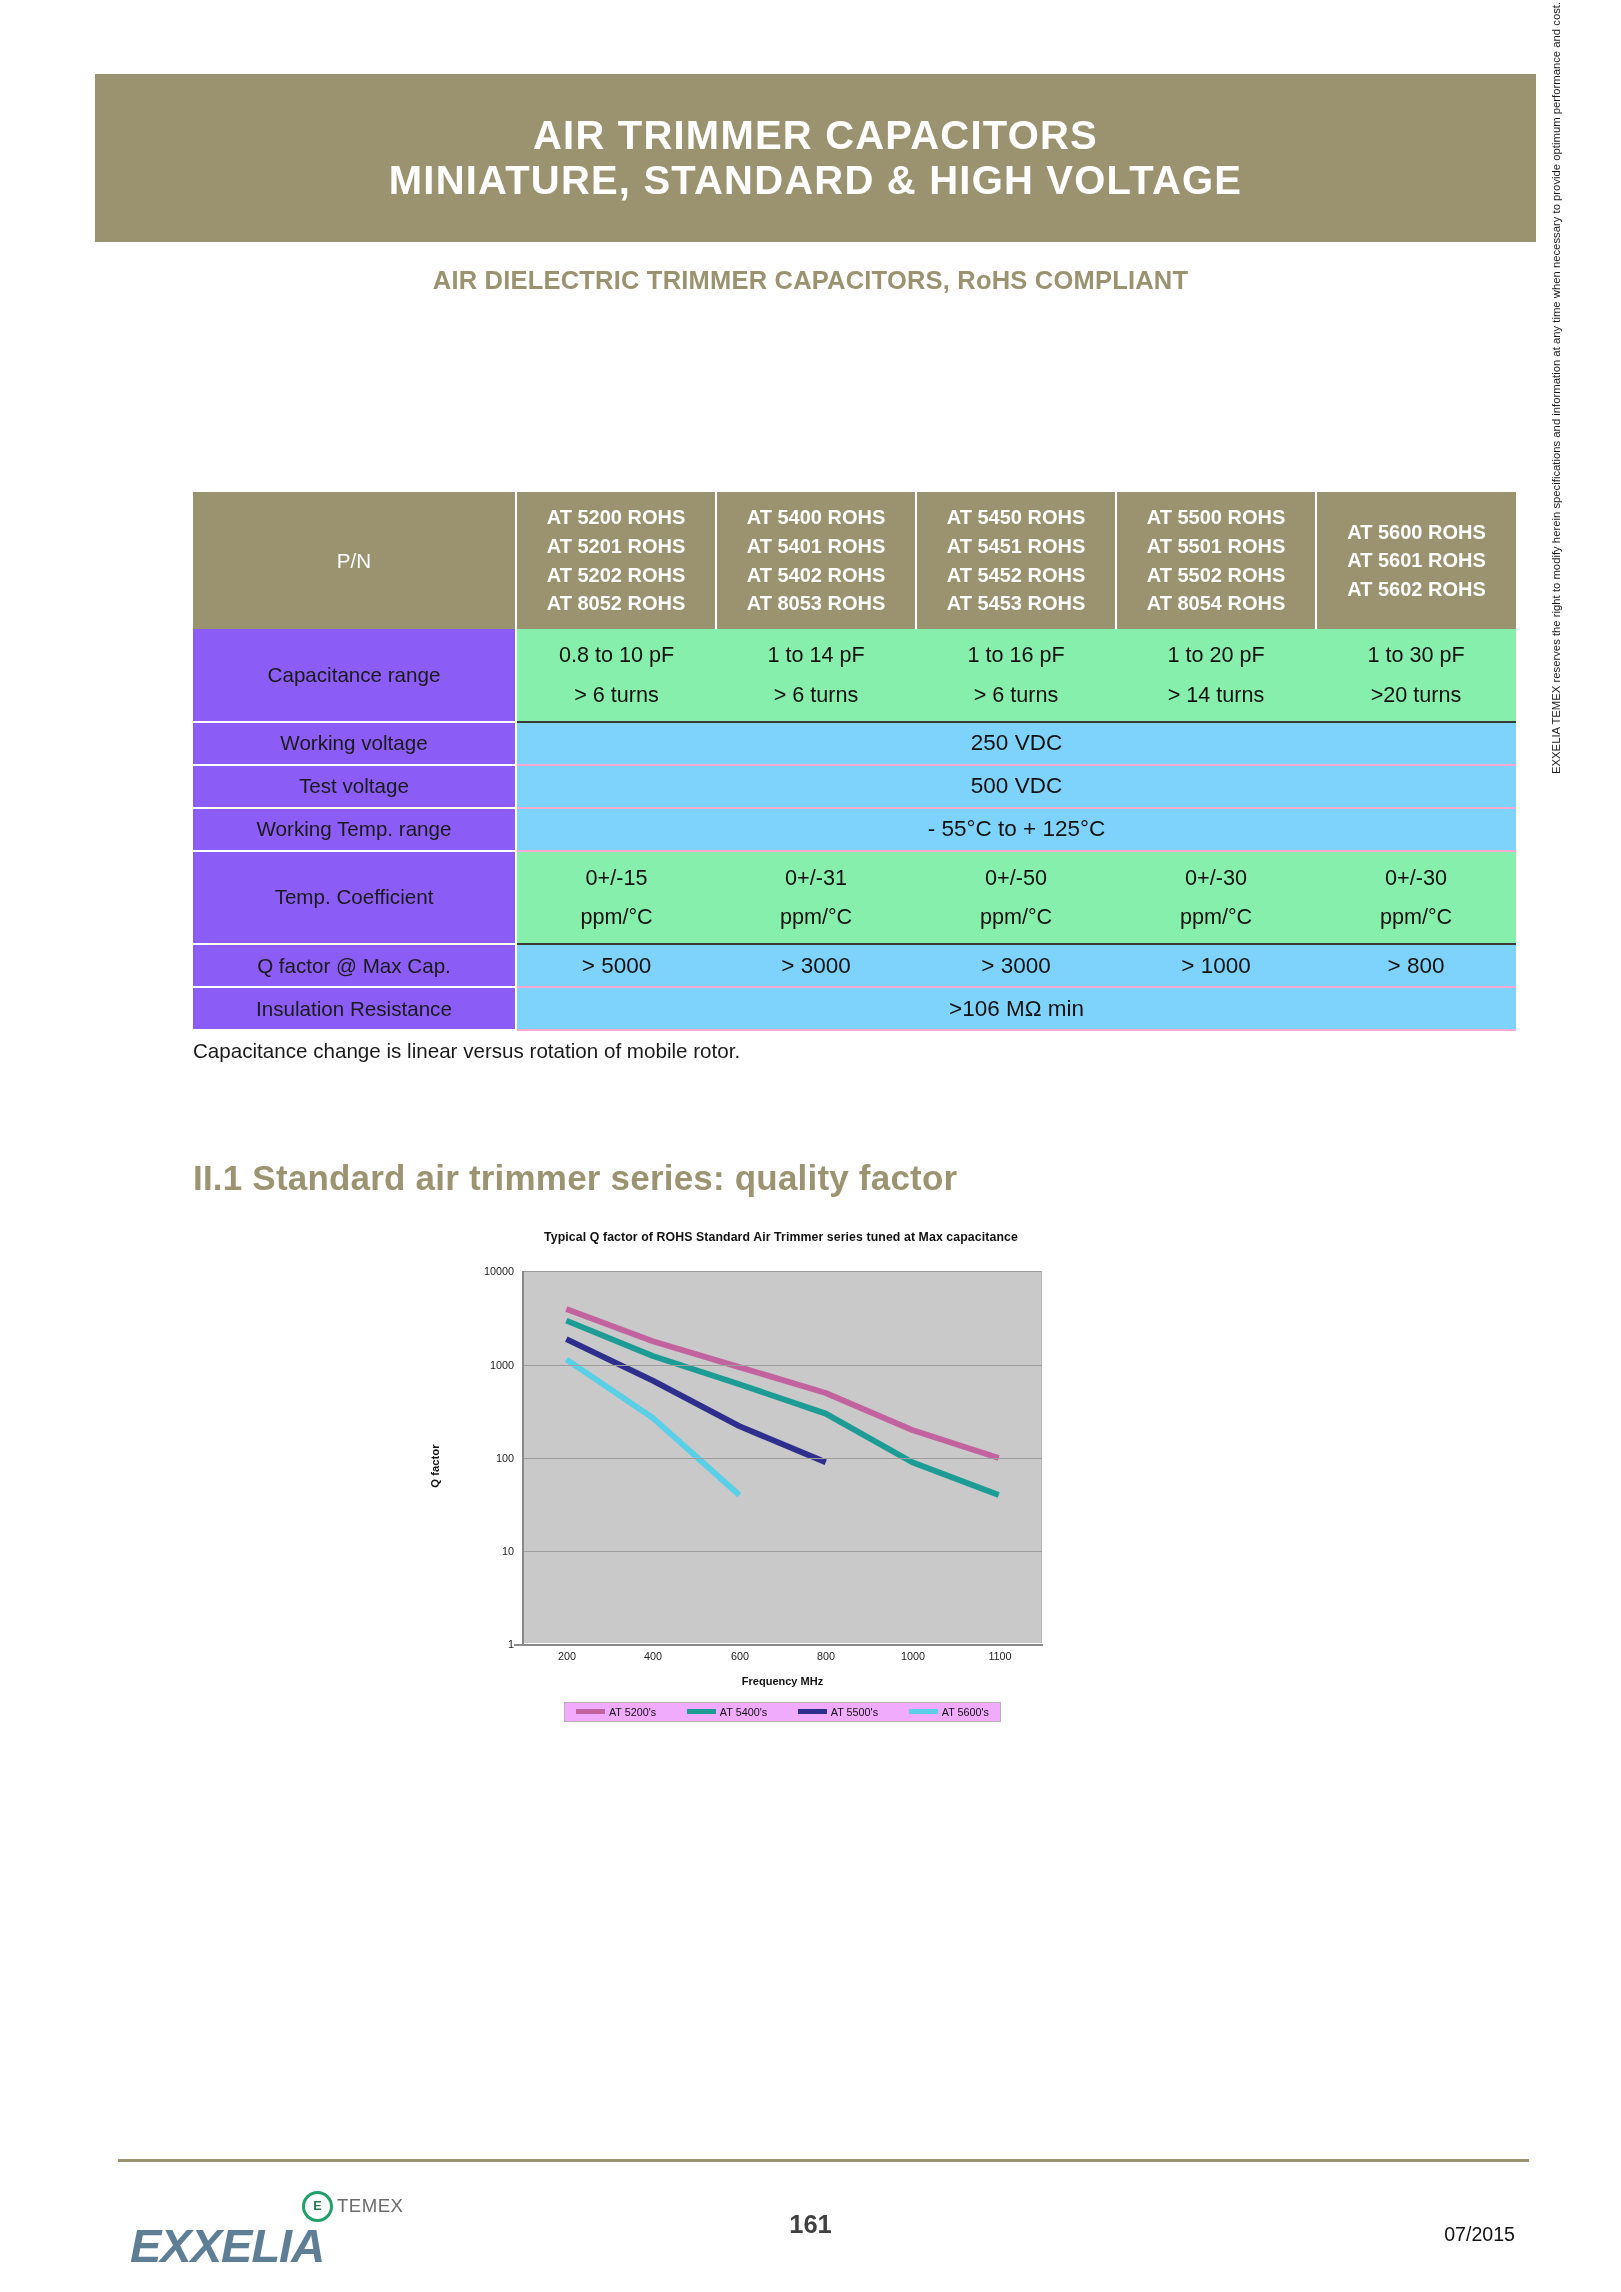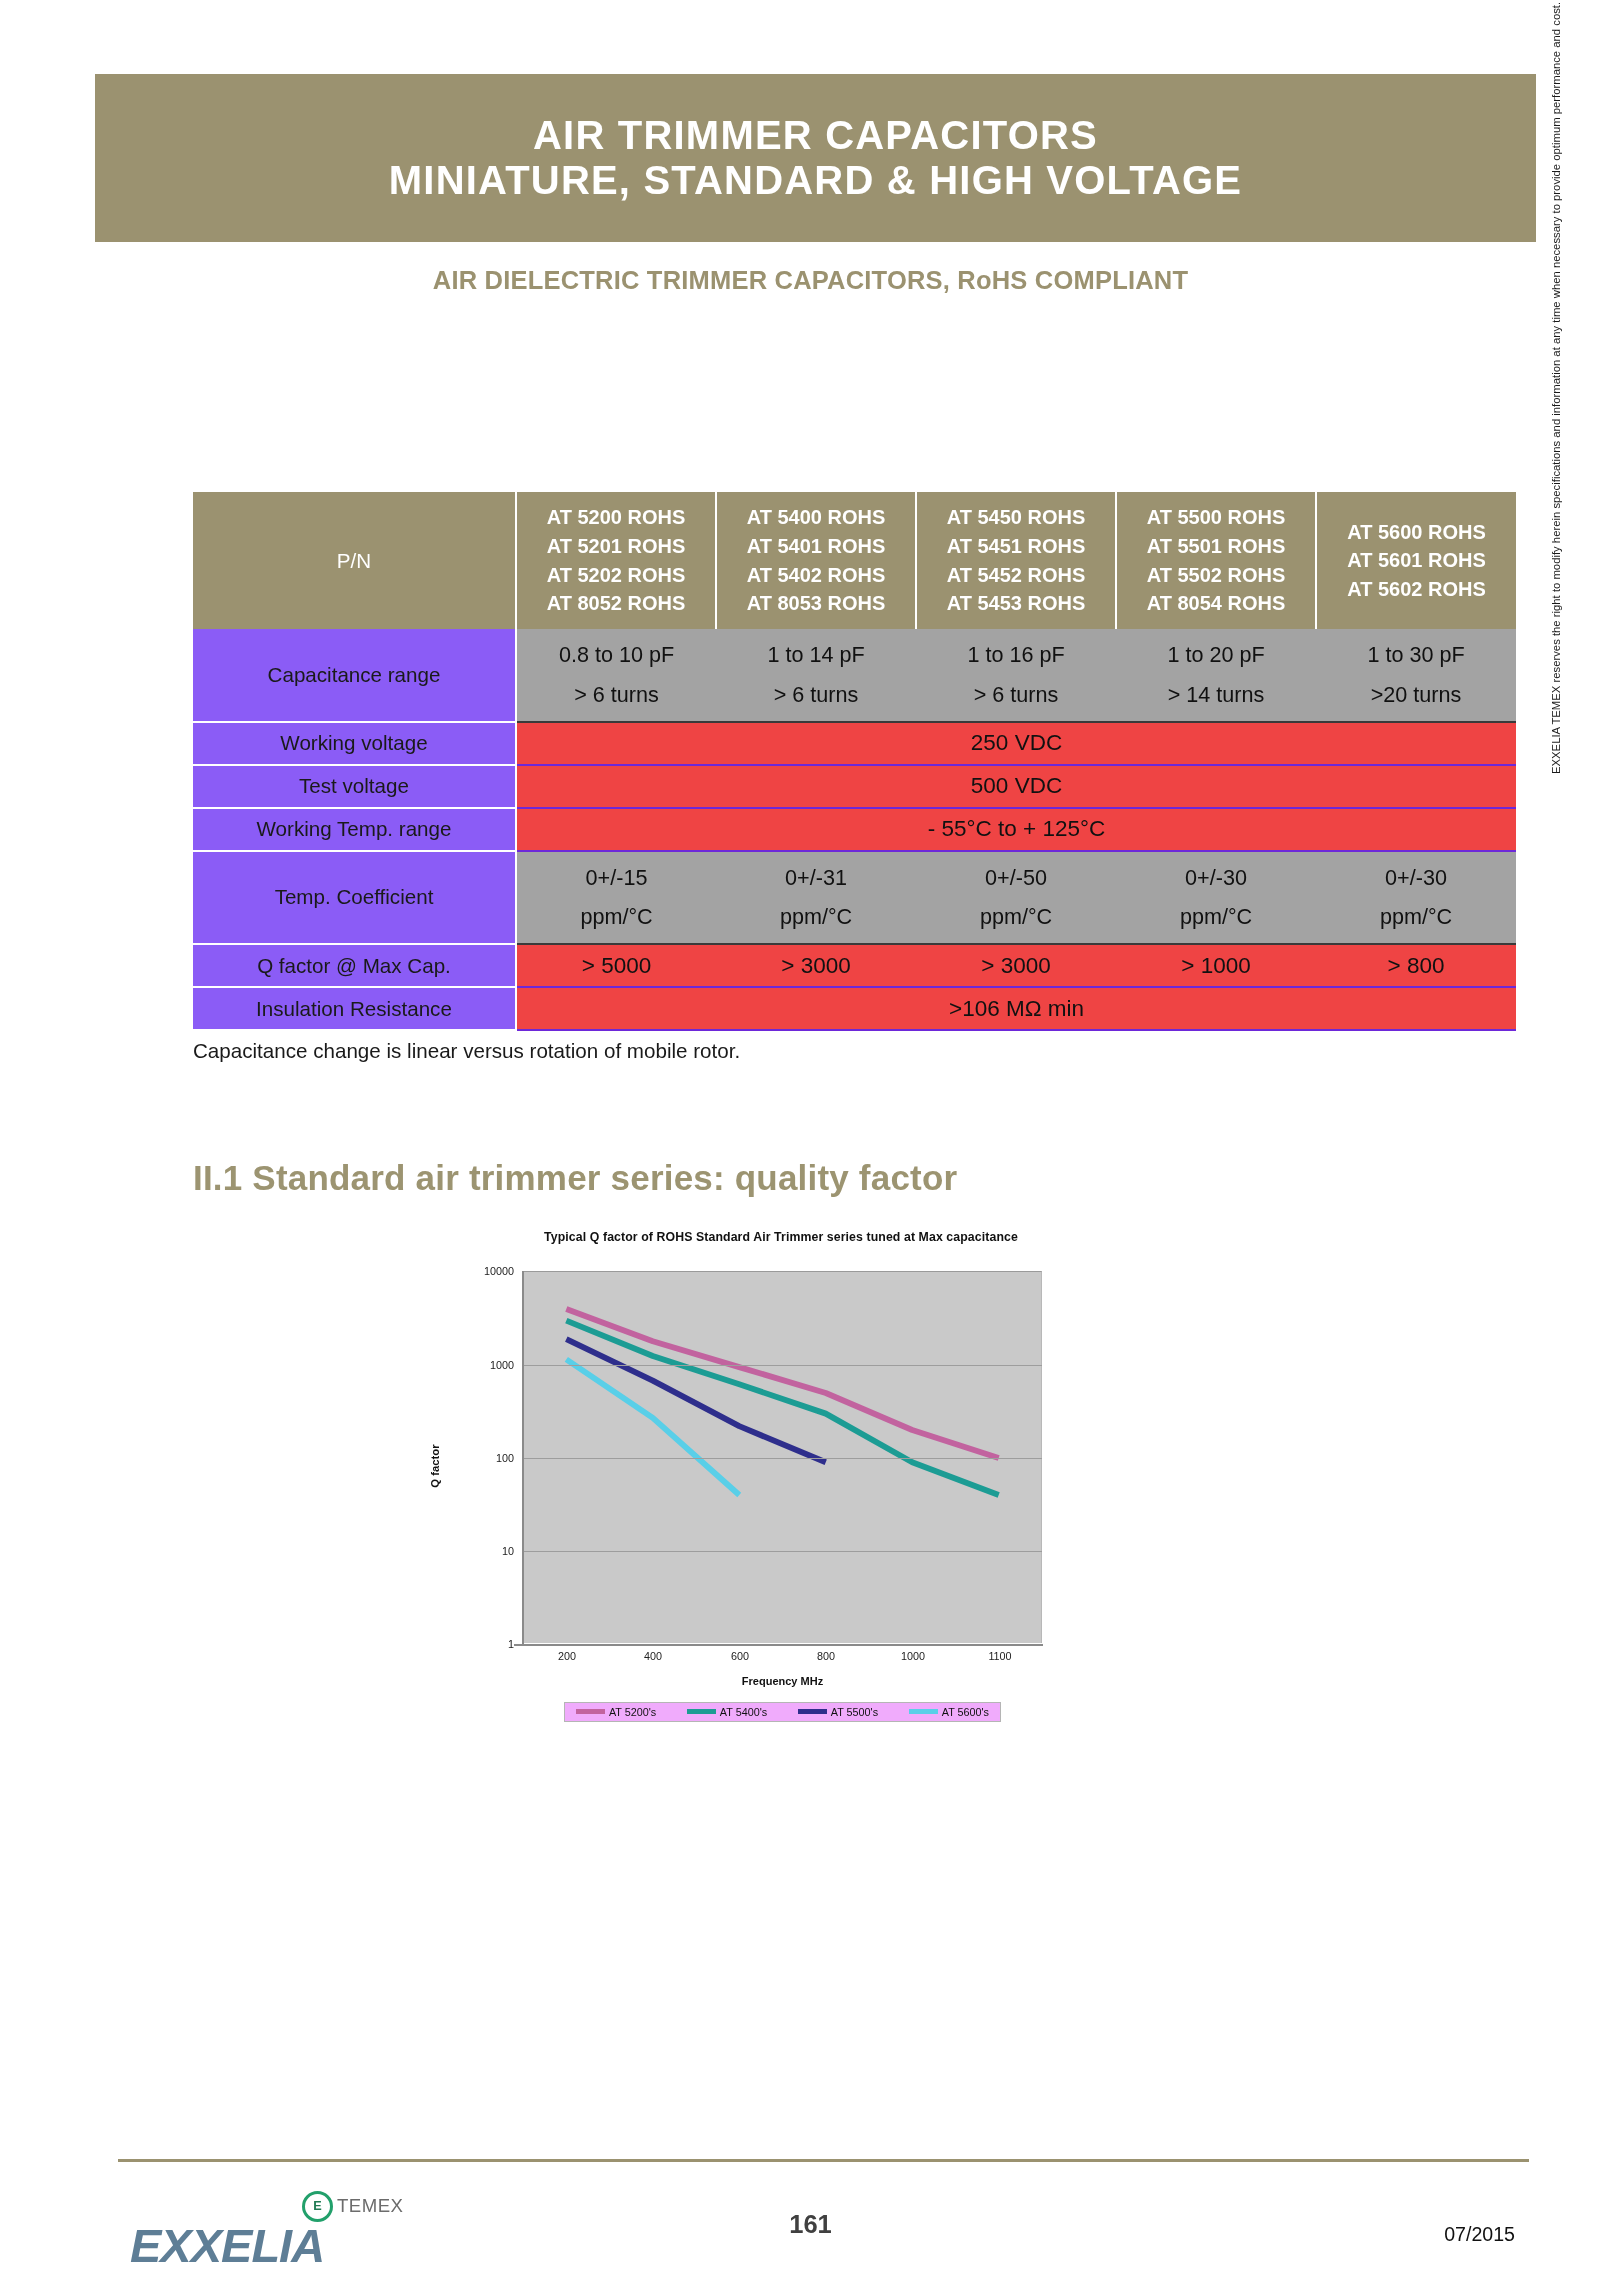--- a/index.html
+++ b/index.html
@@ -71,26 +71,26 @@
   }
   .hdr-series.last { border-right:none;margin-left:8px; }
 
   .lbl {
     background:#8b5cf6; color:#1a1a1a;
     font-size:20.6px; height:100%;
     border-bottom:2px solid #ffffff;
     border-right:2.9px solid #ffffff;
   }
   .val {
-    background:#a3a3a3; color:#111111; font-size:21.6px;
+    background:#86efac; color:#111111; font-size:21.6px;
     border-bottom:2px solid #3a3a3a;
   }
   .val.two-line { line-height:1.85; padding:5.9px 0; }
-  .val-span { background:#ef4444; color:#111111; font-size:22.5px;
-              border-bottom:2px solid #6d28d9; height:43px; }
+  .val-span { background:#7dd3fc; color:#111111; font-size:22.5px;
+              border-bottom:2px solid #f9a8d4; height:43px; }
   .row-cap .lbl { height:90px; }
 
   .table-note {
     position:absolute; left:193px; top:1039px;
     font-size:20.6px; color:#1a1a1a;
   }
 
   
   .chart-wrap {
     position:absolute; left:394px; top:1230px; width:774px; height:568px;

